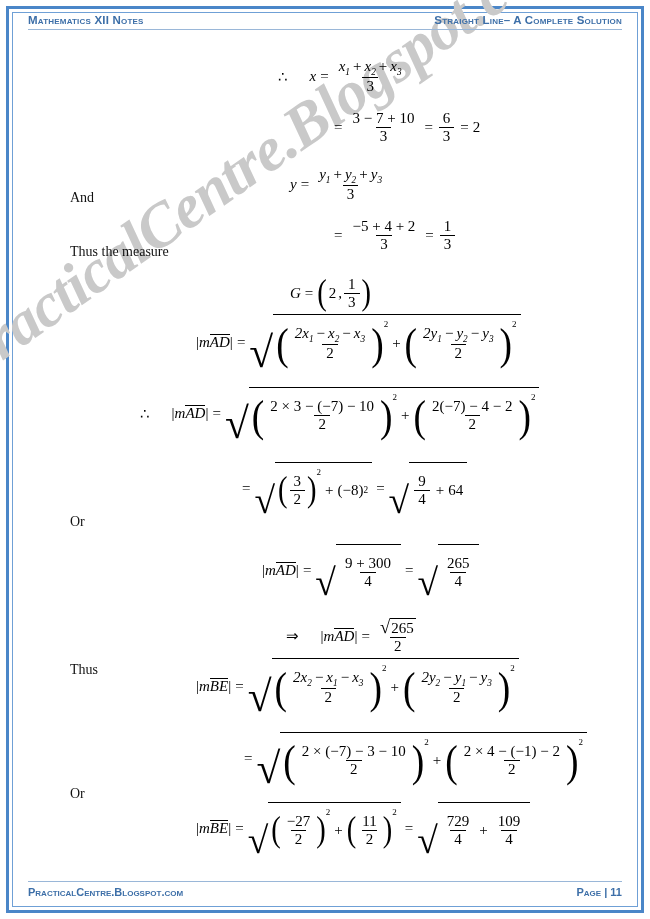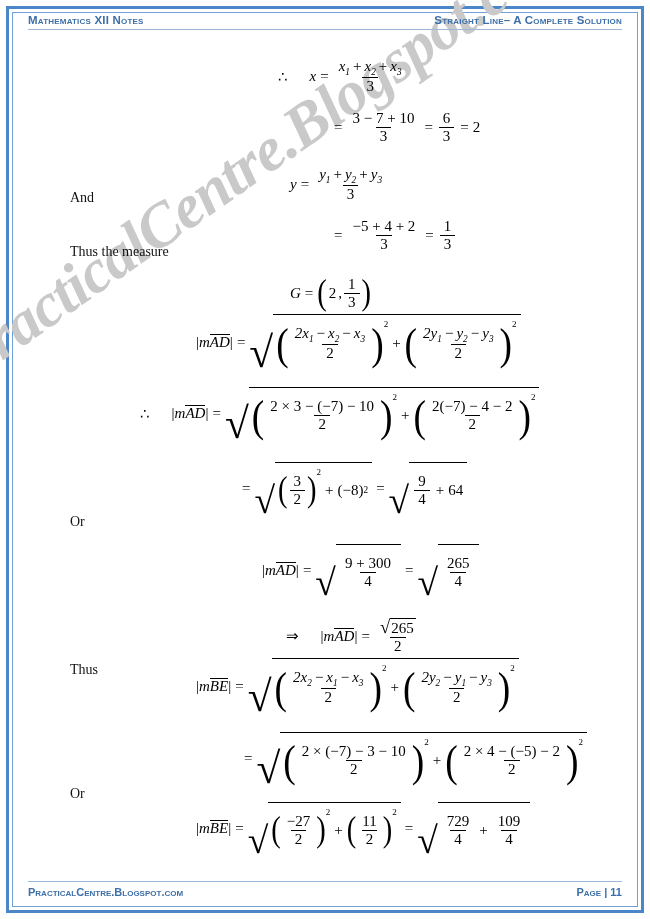--- a/index.html
+++ b/index.html
@@ -413,21 +413,21 @@
               <span class="num">2 × (−7) − 3 − 10</span>
               <span class="den">2</span>
             </span>
             <span class="pr">)</span>
           </span>
           <span class="grp-sup">2</span>
           <span class="op">+</span>
           <span class="paren tall2">
             <span class="pl">(</span>
             <span class="frac">
-              <span class="num">2 × 4 − (−5) − 2</span>
+              <span class="num">2 × 4 − (−1) − 2</span>
               <span class="den">2</span>
             </span>
             <span class="pr">)</span>
           </span>
           <span class="grp-sup">2</span>
         </span>
       </span>
     </span>
   </div>
 

